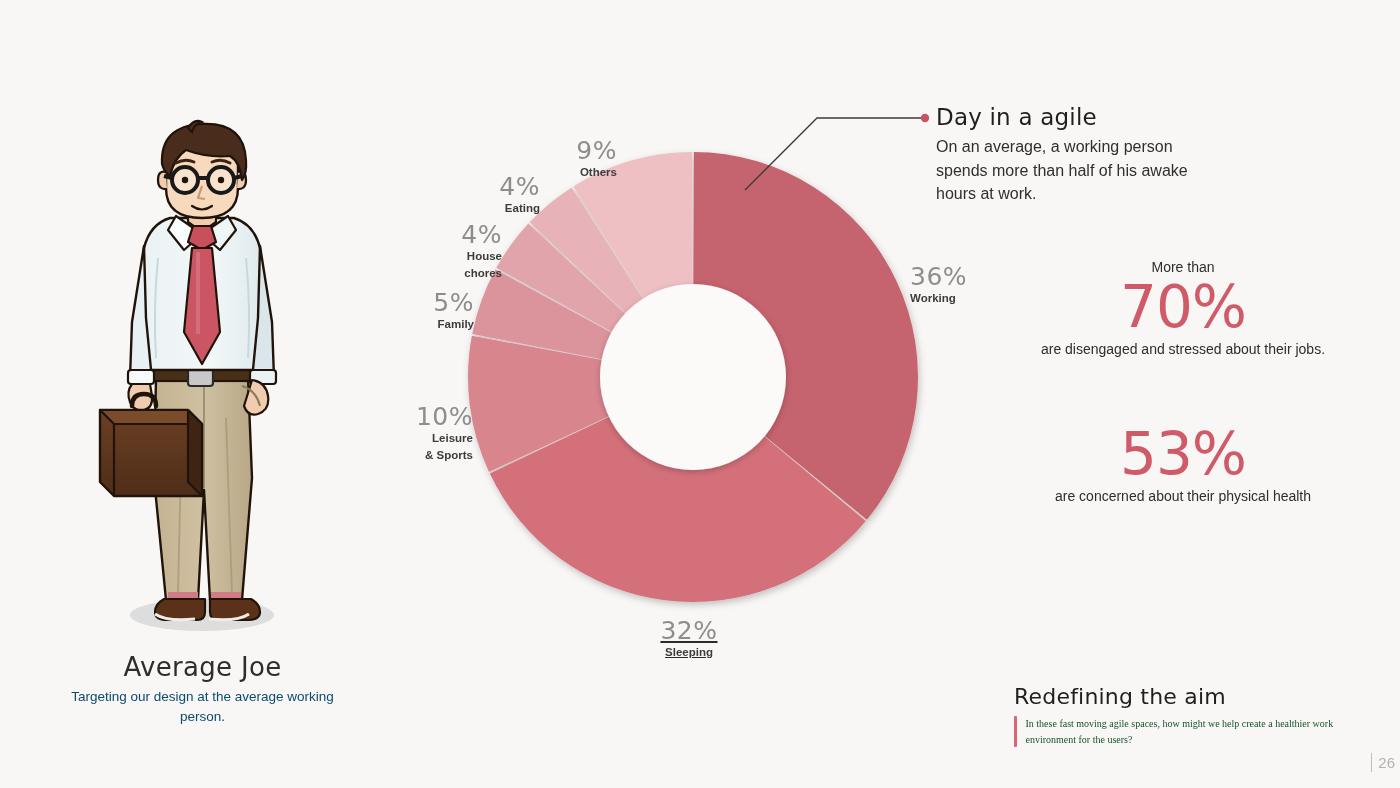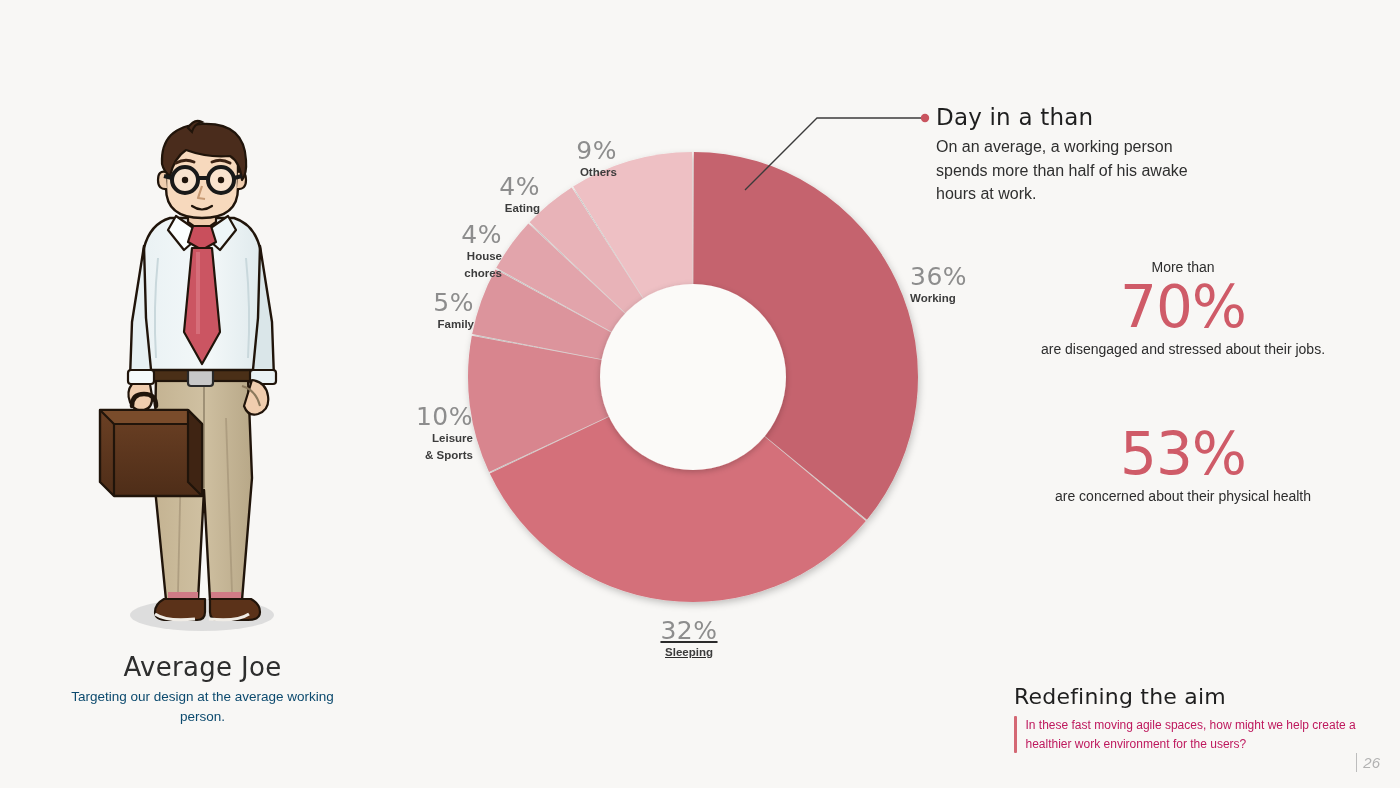--- a/index.html
+++ b/index.html
@@ -79,27 +79,27 @@
   
   #aim { position:absolute; left:1014px; top:684px; width:350px; }
   #aim .aim-title {
     font-size:22px; font-weight:400; color:#1f1f1f; letter-spacing:.2px;
     font-family:"DejaVu Sans", sans-serif; line-height:1.2;
   }
   #aim .aim-body-wrap {
     margin-top:6px; display:flex; align-items:stretch; gap:9px;
   }
   #aim .aim-bar { width:2.5px; background:#d46874; flex:0 0 auto; border-radius:1px; }
-  #aim .aim-body { font-size:12px; line-height:1.52; color:#be185d; }
+  #aim .aim-body { font-size:10px; line-height:1.52; color:#14532d;font-family:Liberation Serif, serif; }
 
   
   #page-number {
-    position:absolute; right:20px; bottom:16px;
+    position:absolute; right:5px; bottom:16px;
     display:flex; align-items:center; gap:6px;
-    color:#b2b2b2; font-size:15px;font-style:italic;
+    color:#b2b2b2; font-size:15px;
   }
   #page-number .pn-bar { width:1.5px; height:19px; background:#bdbdbd; }
 </style>
 </head>
 <body>
 
 <div class="stage">
 
   <div class="abs" id="character">
     <svg viewBox="0 0 220 520" width="220" height="520">
@@ -259,21 +259,21 @@
   </div>
 
   <div class="abs" id="callout-line">
     <svg viewBox="0 0 210 95" width="210" height="95">
       <path d="M10 85 L82 13 L186 13" fill="none" stroke="#3b3b3b" stroke-width="1.3"></path>
       <circle cx="190" cy="13" r="4.2" fill="#c9545f"></circle>
     </svg>
   </div>
 
   <div class="abs" id="callout-text">
-    <div class="title">Day in a than</div>
+    <div class="title">Day in a agile</div>
     <div class="body">On an average, a working person spends more than half of his awake hours at work.</div>
   </div>
 
   <div class="stat" id="stat-70">
     <div class="pre">More than</div>
     <div class="big">70%</div>
     <div class="post">are disengaged and stressed about their jobs.</div>
   </div>
 
   <div class="stat" id="stat-53">

